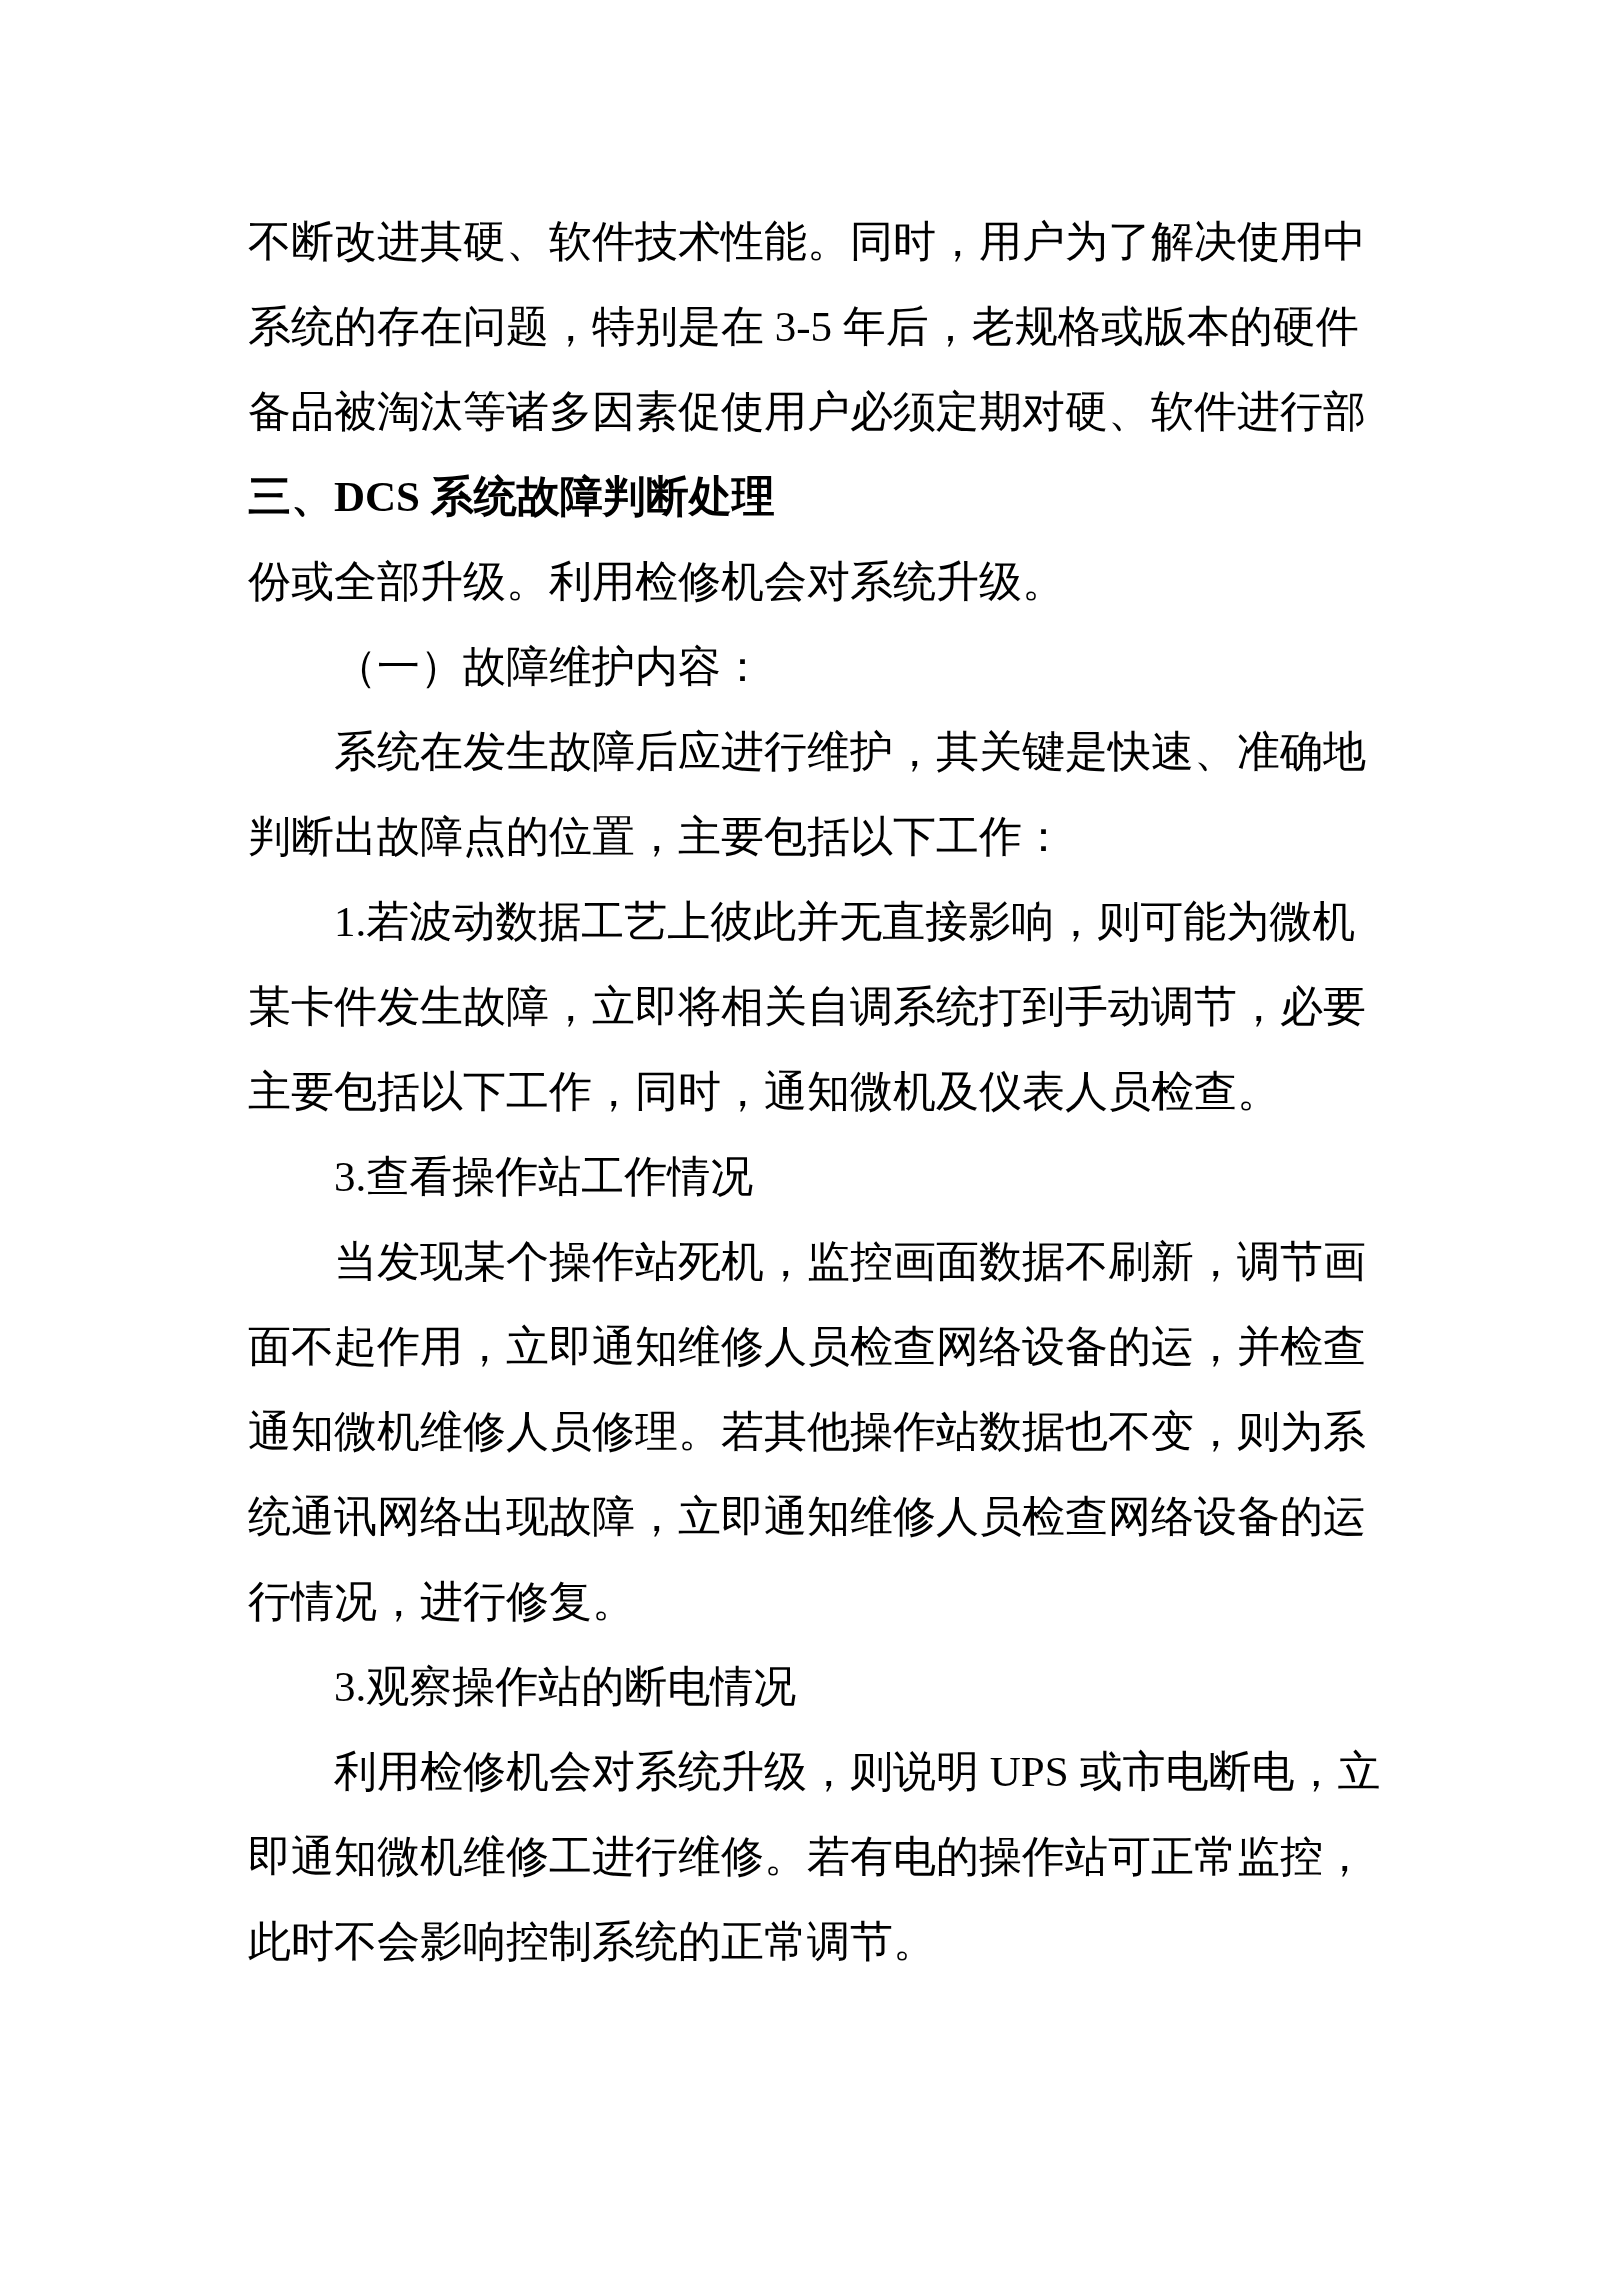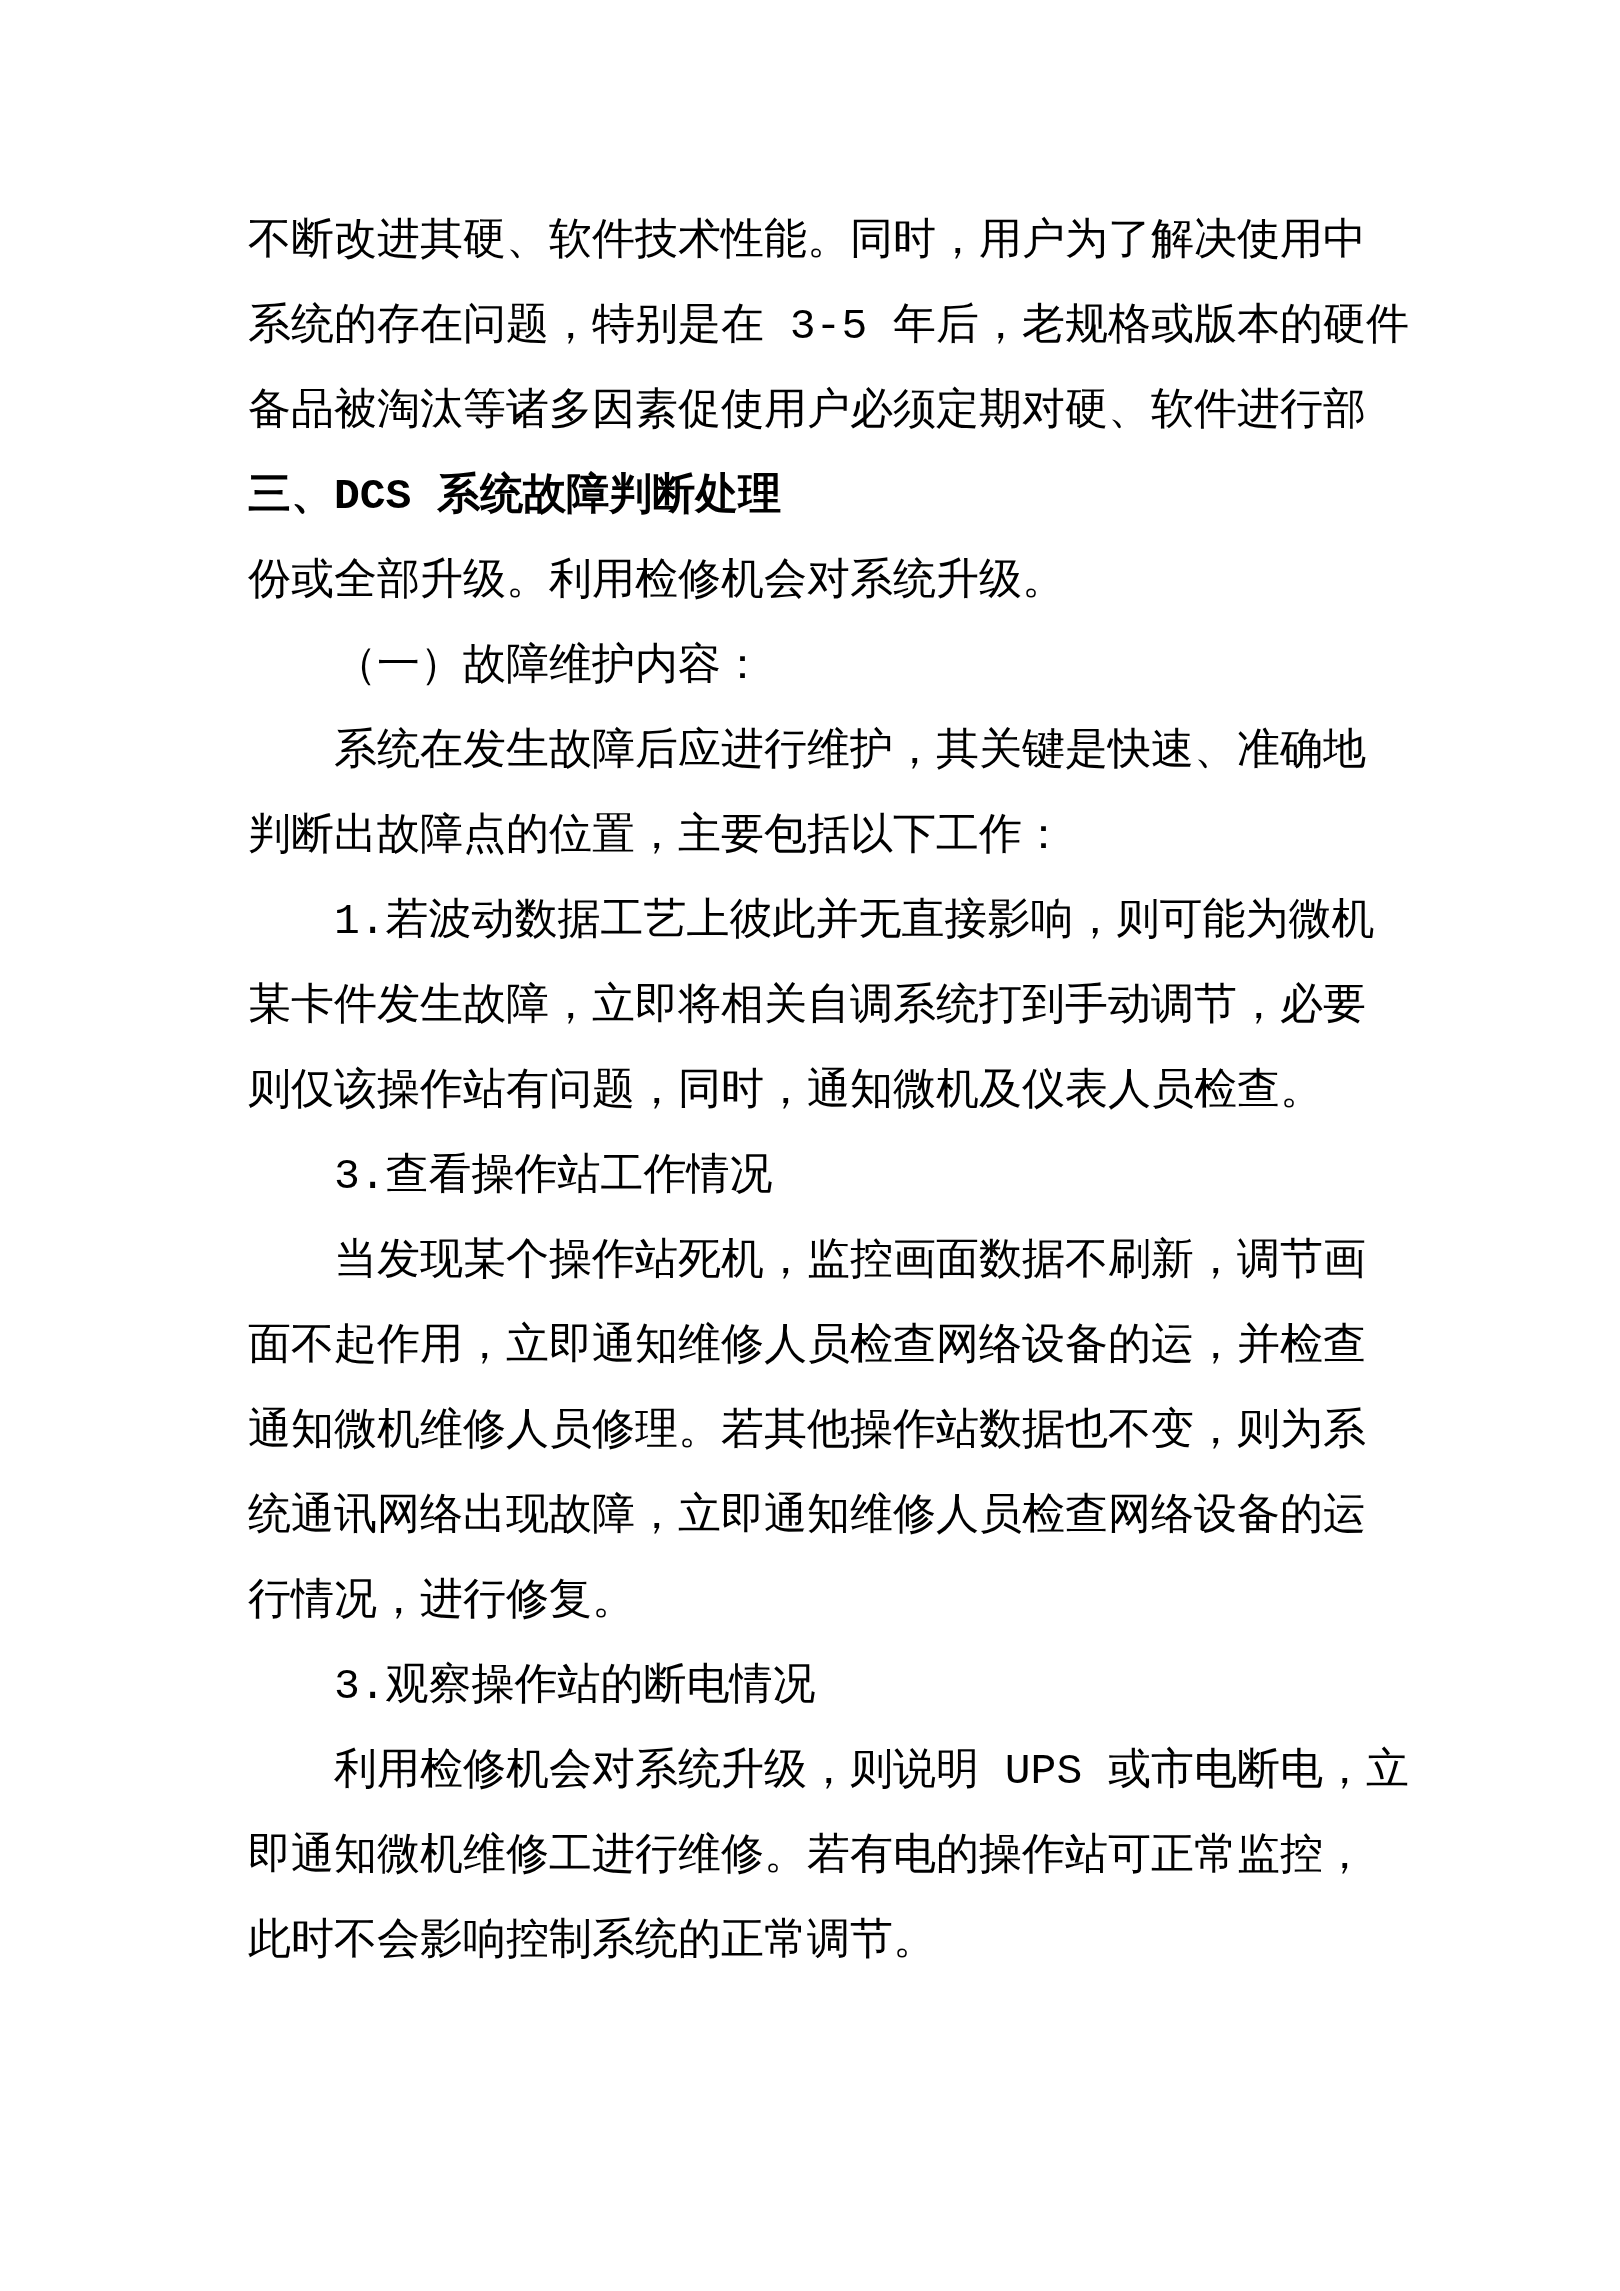--- a/index.html
+++ b/index.html
@@ -6,21 +6,21 @@
     margin: 0;
     padding: 0;
     background: #ffffff;
   }
   .page {
     position: relative;
     width: 1620px;
     height: 2292px;
     background: #ffffff;
     color: #000000;
-    font-family: Liberation Mono, monospace;
+    font-family: Liberation Serif, serif;
     overflow: hidden;
   }
   .text-block {
     position: absolute;
     left: 248px;
     top: 199px;
     width: 1125px;
   }
   .line {
     font-size: 43px;
@@ -44,21 +44,21 @@
     <div class="line">不断改进其硬、软件技术性能。同时，用户为了解决使用中</div>
     <div class="line">系统的存在问题，特别是在 3-5 年后，老规格或版本的硬件</div>
     <div class="line">备品被淘汰等诸多因素促使用户必须定期对硬、软件进行部</div>
     <div class="line heading">三、DCS 系统故障判断处理</div>
     <div class="line">份或全部升级。利用检修机会对系统升级。</div>
     <div class="line indent">（一）故障维护内容：</div>
     <div class="line indent">系统在发生故障后应进行维护，其关键是快速、准确地</div>
     <div class="line">判断出故障点的位置，主要包括以下工作：</div>
     <div class="line indent">1.若波动数据工艺上彼此并无直接影响，则可能为微机</div>
     <div class="line">某卡件发生故障，立即将相关自调系统打到手动调节，必要</div>
-    <div class="line">则仅该操作站有问题，同时，通知微机及仪表人员检查。</div>
+    <div class="line">主要包括以下工作，同时，通知微机及仪表人员检查。</div>
     <div class="line indent">3.查看操作站工作情况</div>
     <div class="line indent">当发现某个操作站死机，监控画面数据不刷新，调节画</div>
     <div class="line">面不起作用，立即通知维修人员检查网络设备的运，并检查</div>
     <div class="line">通知微机维修人员修理。若其他操作站数据也不变，则为系</div>
     <div class="line">统通讯网络出现故障，立即通知维修人员检查网络设备的运</div>
     <div class="line">行情况，进行修复。</div>
     <div class="line indent">3.观察操作站的断电情况</div>
     <div class="line indent">利用检修机会对系统升级，则说明 UPS 或市电断电，立</div>
     <div class="line">即通知微机维修工进行维修。若有电的操作站可正常监控，</div>
     <div class="line">此时不会影响控制系统的正常调节。</div>

